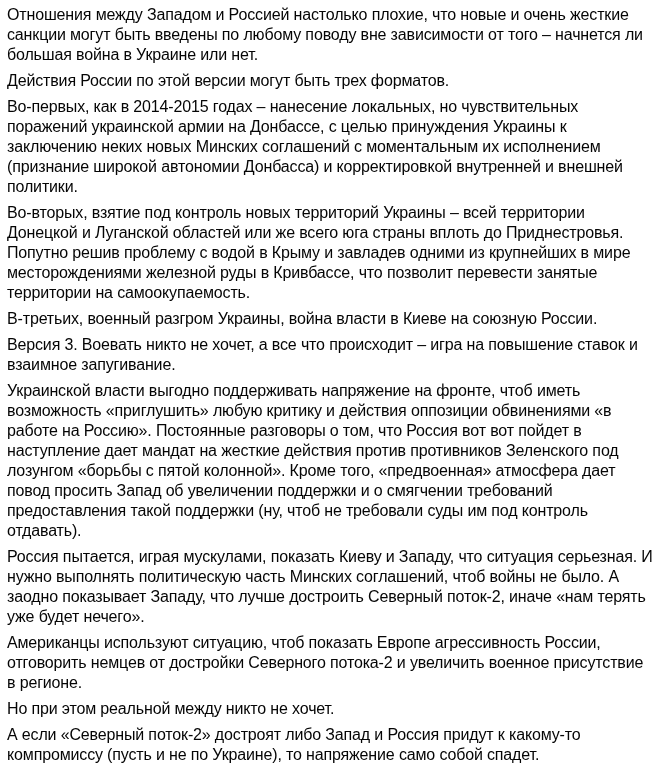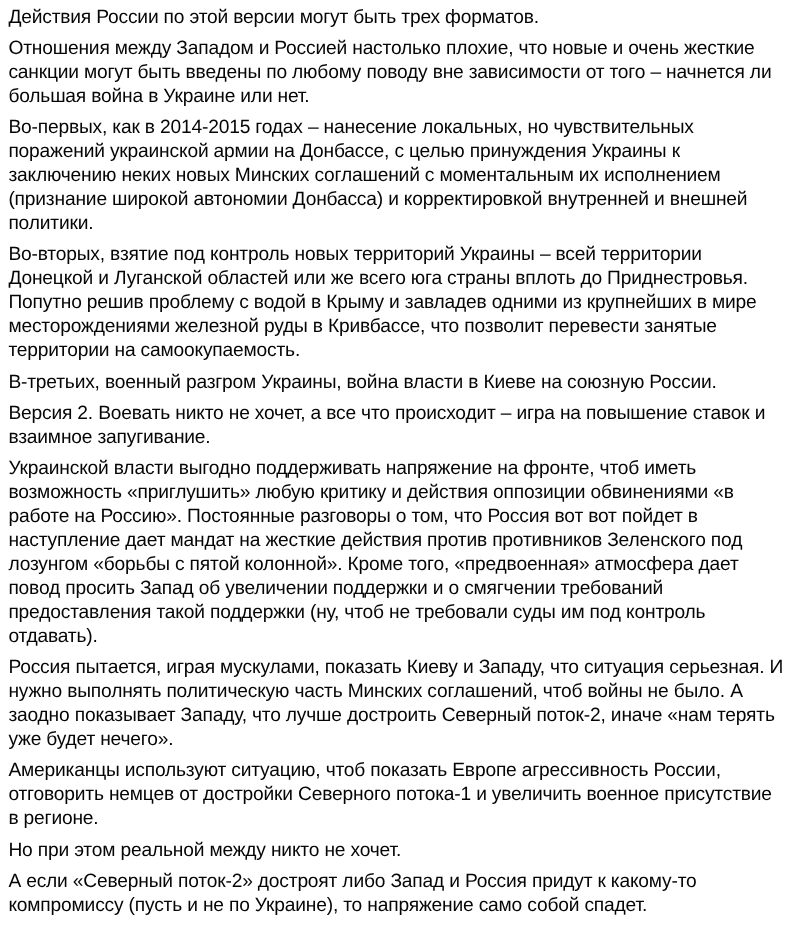--- a/index.html
+++ b/index.html
@@ -27,25 +27,25 @@
     word-spacing: normal;
   }
   .page p:last-child {
     margin-bottom: 0;
   }
 </style>
 </head>
 <body>
 
 <div class="page">
+  <p>Отношения между Западом и Россией настолько плохие, что новые и очень жесткие санкции могут быть введены по любому поводу вне зависимости от того – начнется ли большая война в Украине или нет.</p>
   <p>Действия России по этой версии могут быть трех форматов.</p>
-  <p>Отношения между Западом и Россией настолько плохие, что новые и очень жесткие санкции могут быть введены по любому поводу вне зависимости от того – начнется ли большая война в Украине или нет.</p>
   <p>Во-первых, как в 2014-2015 годах – нанесение локальных, но чувствительных поражений украинской армии на Донбассе, с целью принуждения Украины к заключению неких новых Минских соглашений с моментальным их исполнением (признание широкой автономии Донбасса) и корректировкой внутренней и внешней политики.</p>
   <p>Во-вторых, взятие под контроль новых территорий Украины – всей территории Донецкой и Луганской областей или же всего юга страны вплоть до Приднестровья. Попутно решив проблему с водой в Крыму и завладев одними из крупнейших в мире месторождениями железной руды в Кривбассе, что позволит перевести занятые территории на самоокупаемость.</p>
   <p>В-третьих, военный разгром Украины, война власти в Киеве на союзную России.</p>
-  <p>Версия 2. Воевать никто не хочет, а все что происходит – игра на повышение ставок и взаимное запугивание.</p>
+  <p>Версия 3. Воевать никто не хочет, а все что происходит – игра на повышение ставок и взаимное запугивание.</p>
   <p>Украинской власти выгодно поддерживать напряжение на фронте, чтоб иметь возможность «приглушить» любую критику и действия оппозиции обвинениями «в работе на Россию». Постоянные разговоры о том, что Россия вот вот пойдет в наступление дает мандат на жесткие действия против противников Зеленского под лозунгом «борьбы с пятой колонной». Кроме того, «предвоенная» атмосфера дает повод просить Запад об увеличении поддержки и о смягчении требований предоставления такой поддержки (ну, чтоб не требовали суды им под контроль отдавать).</p>
   <p>Россия пытается, играя мускулами, показать Киеву и Западу, что ситуация серьезная. И нужно выполнять политическую часть Минских соглашений, чтоб войны не было. А заодно показывает Западу, что лучше достроить Северный поток-2, иначе «нам терять уже будет нечего».</p>
-  <p>Американцы используют ситуацию, чтоб показать Европе агрессивность России, отговорить немцев от достройки Северного потока-1 и увеличить военное присутствие в регионе.</p>
+  <p>Американцы используют ситуацию, чтоб показать Европе агрессивность России, отговорить немцев от достройки Северного потока-2 и увеличить военное присутствие в регионе.</p>
   <p>Но при этом реальной между никто не хочет.</p>
   <p>А если «Северный поток-2» достроят либо Запад и Россия придут к какому-то компромиссу (пусть и не по Украине), то напряжение само собой спадет.</p>
 
 </div>
 
 </body></html>

